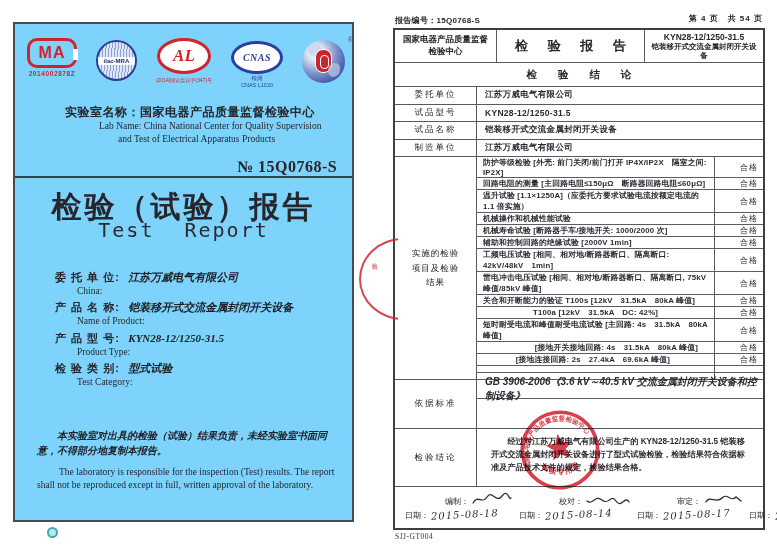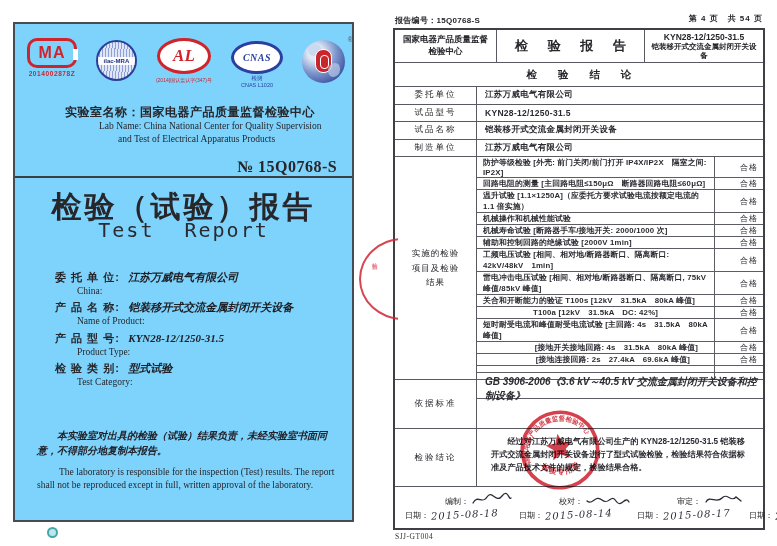--- a/index.html
+++ b/index.html
@@ -122,21 +122,21 @@
     text-align:center; font-size:8.5px; line-height:1.7; padding:0 14px; letter-spacing:1px; }
   .tests-body { flex:1; display:flex; flex-direction:column; }
   .test-row { flex:1; display:flex; border-bottom:1px solid #5c5d64;gap:20px; }
   .test-row:last-child { border-bottom:none; }
   .test-desc { flex:1; display:flex; align-items:center; padding:0 6px; font-size:7.8px;
     border-right:1px solid #5c5d64; font-weight:bold; color:#2a2a31; letter-spacing:.2px; }
   .test-result { width:28px; display:flex; align-items:center; justify-content:center;
     font-size:8px; letter-spacing:1px; color:#2a2a31; }
   .test-row:nth-child(10) .test-desc { justify-content:center; }
   .test-row:nth-child(12) .test-desc { justify-content:flex-end; padding-right:16px; }
-  .test-row:nth-child(13) .test-desc { justify-content:flex-end; padding-right:24px; }
+  .test-row:nth-child(13) .test-desc { justify-content:flex-end; padding-right:44px; }
 
   .standards-group { height:49px; display:flex; }
   .standards-body { flex:1; display:flex; flex-direction:column; }
   .std-row { display:flex; align-items:center; padding-left:8px; font-size:10px; font-weight:bold;
     color:#2a2a31;font-style:italic; }
   .std-row.s1 { height:19px; border-bottom:1px solid #5c5d64; }
   .std-row.s2 { height:16px; border-bottom:1px solid #5c5d64; }
   .std-row.s3 { flex:1; }
 
   .conclusion-group { height:58px; display:flex; }
@@ -284,21 +284,21 @@
             </div>
           <div class="test-row">
               <div class="test-desc">温升试验 [1.1×1250A]（应委托方要求试验电流按额定电流的 1.1 倍实施）</div>
               <div class="test-result">合格</div>
             </div>
           <div class="test-row">
               <div class="test-desc">机械操作和机械性能试验</div>
               <div class="test-result">合格</div>
             </div>
           <div class="test-row">
-              <div class="test-desc">机械寿命试验 [断路器手车/接地开关: 2000/1000 次]</div>
+              <div class="test-desc">机械寿命试验 [断路器手车/接地开关: 1000/2000 次]</div>
               <div class="test-result">合格</div>
             </div>
           <div class="test-row">
               <div class="test-desc">辅助和控制回路的绝缘试验 [2000V 1min]</div>
               <div class="test-result">合格</div>
             </div>
           <div class="test-row">
               <div class="test-desc">工频电压试验 [相间、相对地/断路器断口、隔离断口: 42kV/48kV　1min]</div>
               <div class="test-result">合格</div>
             </div>

